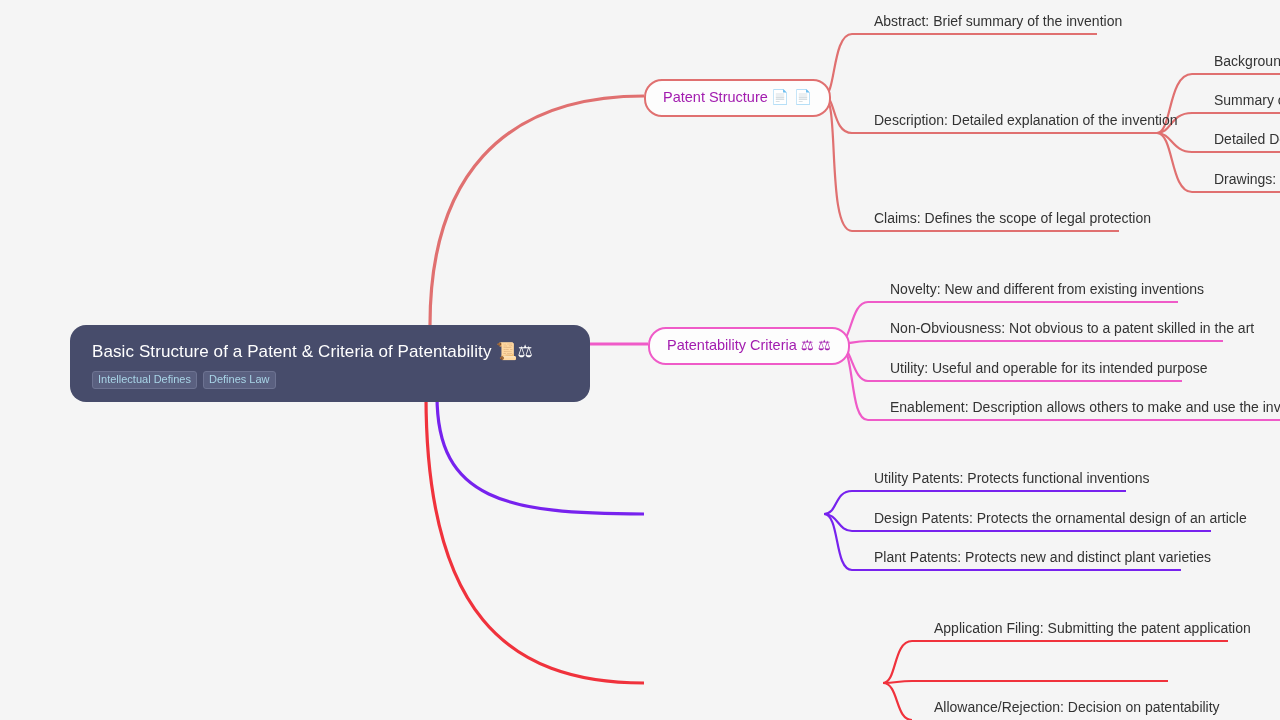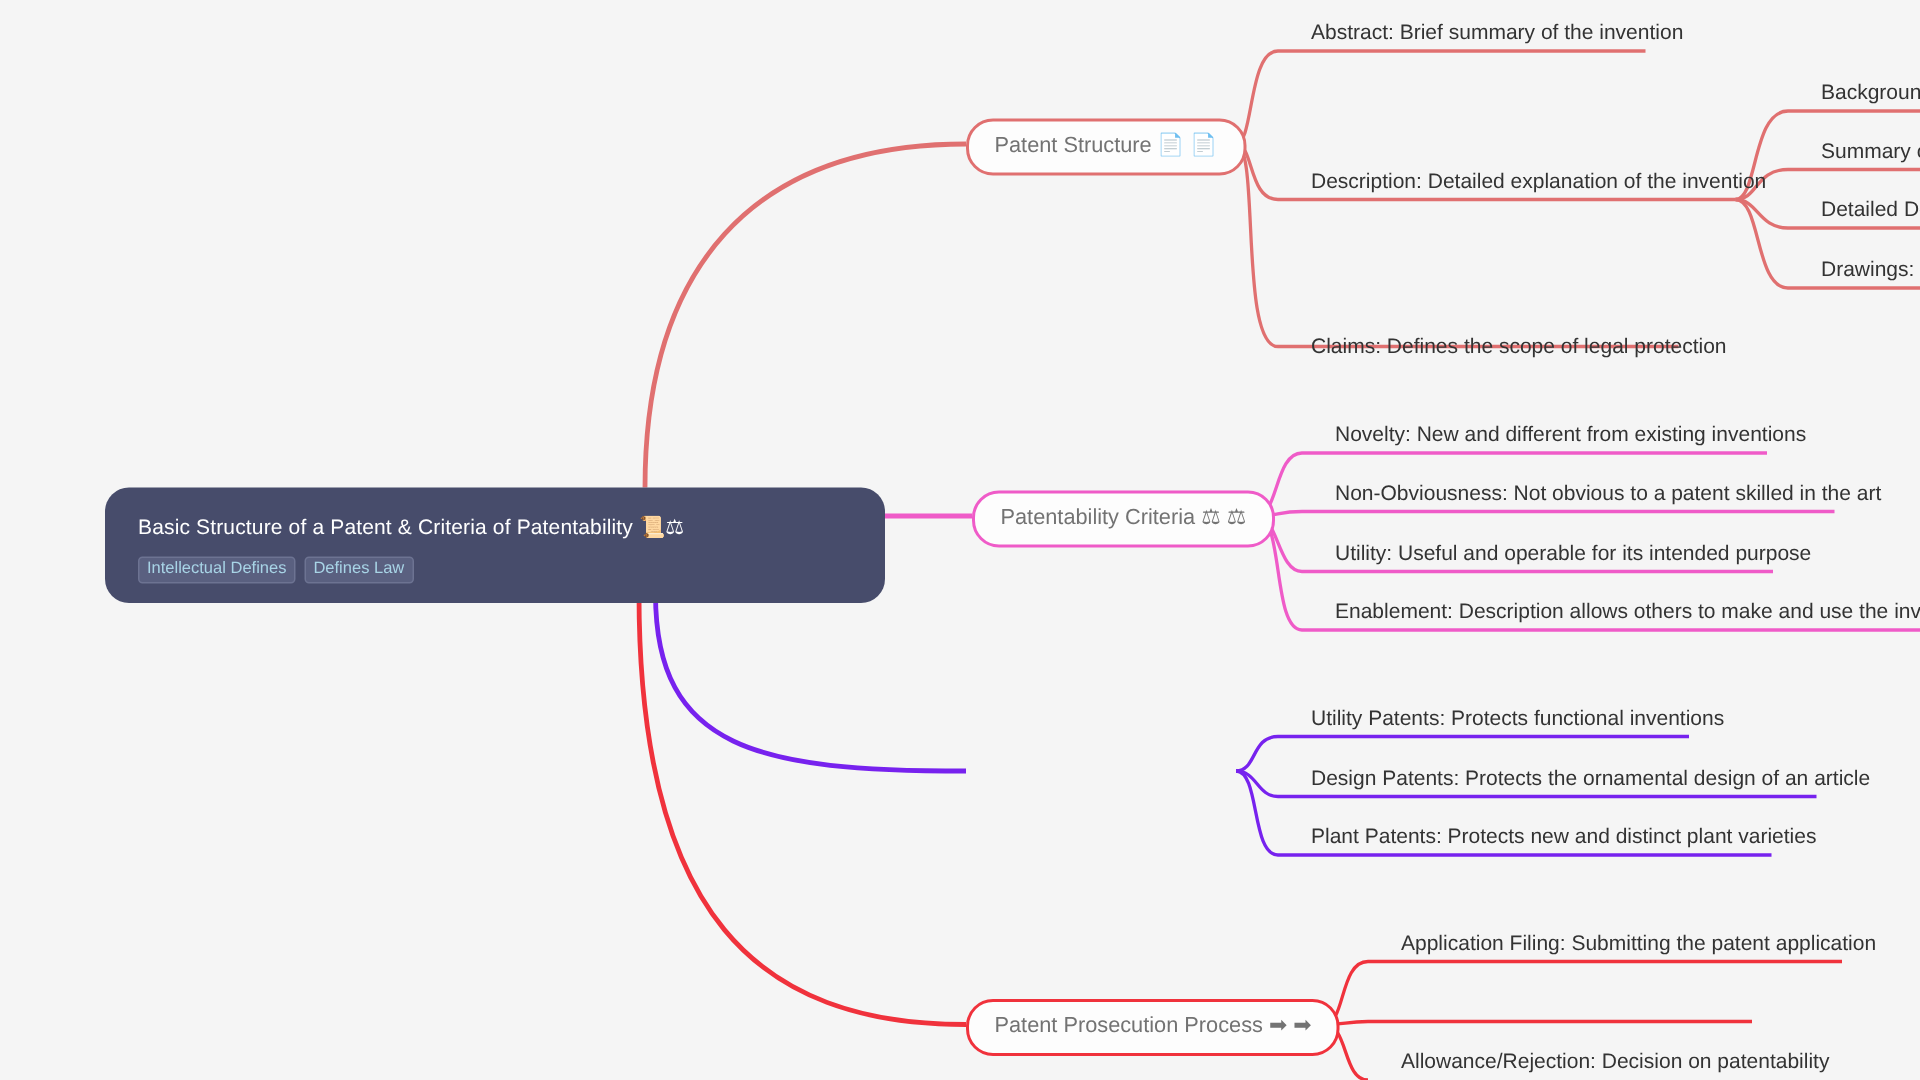--- a/index.html
+++ b/index.html
@@ -36,21 +36,21 @@
     top: 325px;
     width: 520px;
     box-sizing: border-box;
     background: #474c6b;
     border-radius: 16px;
     padding: 14px 22px 13px 22px;
     color: #ffffff;
     z-index: 6;
   }
   .root-title {
-    font-size: 14px;
+    font-size: 17px;
     line-height: 25px;
     font-weight: 400;
     color: #ffffff;
     letter-spacing: 0.1px;
     white-space: nowrap;
   }
   .root-tags {
     margin-top: 7px;
     display: flex;
     gap: 6px;
@@ -70,21 +70,21 @@
   
   .pill {
     position: absolute;
     box-sizing: border-box;
     background: #fdfdfd;
     border-radius: 18px;
     border: 2px solid #cccccc;
     padding: 7px 17px 8px 17px;
     font-size: 14.5px;
     line-height: 19px;
-    color: #737373;
+    color: #a21caf;
     white-space: nowrap;
     z-index: 5;
   }
 
   
   .leaf {
     position: absolute;
     box-sizing: border-box;
     font-size: 14px;
     line-height: 18px;
@@ -165,21 +165,21 @@
   </div>
 
   <div class="leaf" style="left:852px; top:12px;">
     <span>Abstract: Brief summary of the invention</span>
   </div>
 
   <div class="leaf" style="left:852px; top:111px;">
     <span>Description: Detailed explanation of the invention</span>
   </div>
 
-  <div class="leaf" style="left:852px; top:221px;">
+  <div class="leaf" style="left:852px; top:209px;">
     <span>Claims: Defines the scope of legal protection</span>
   </div>
 
   <div class="leaf" style="left:1192px; top:52px;">
     <span>Background: Prior art and problem</span>
   </div>
 
   <div class="leaf" style="left:1192px; top:91px;">
     <span>Summary of the Invention</span>
   </div>
@@ -218,23 +218,20 @@
   </div>
 
   <div class="leaf" style="left:852px; top:509px;text-align:center;">
     <span>Design Patents: Protects the ornamental design of an article</span>
   </div>
 
   <div class="leaf" style="left:852px; top:548px;">
     <span>Plant Patents: Protects new and distinct plant varieties</span>
   </div>
 
-  <div class="pill" style="left:644px; top:666px; border-color:#f0323c;">
-    <span>Patent Prosecution Process ➡ ➡</span>
-  </div>
 
   <div class="leaf" style="left:912px; top:619px;">
     <span>Application Filing: Submitting the patent application</span>
   </div>
 
 
   <div class="leaf" style="left:912px; top:698px;">
     <span>Allowance/Rejection: Decision on patentability</span>
   </div>
 

